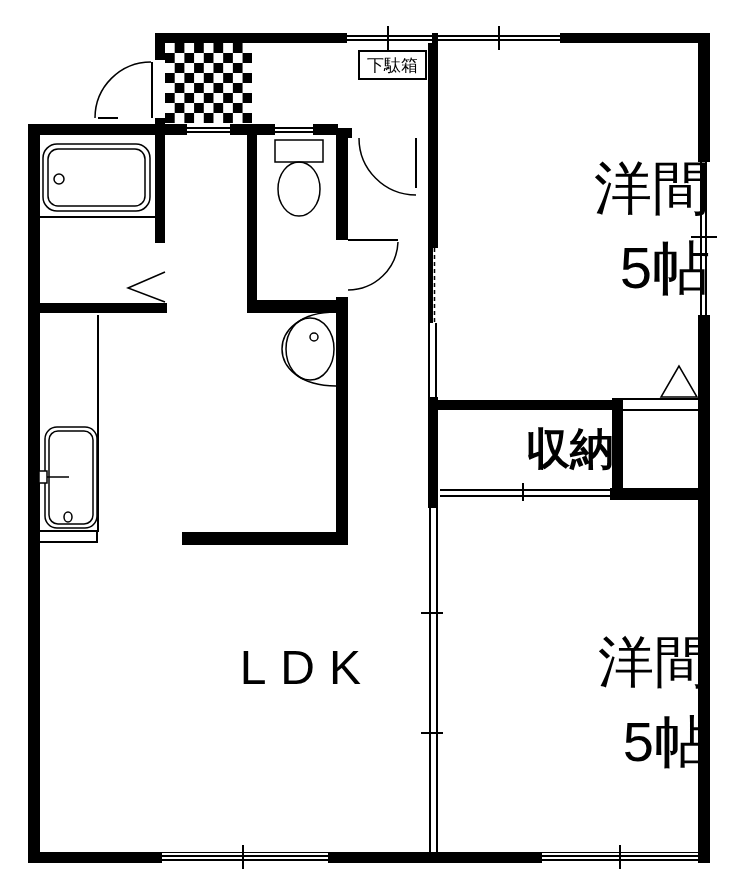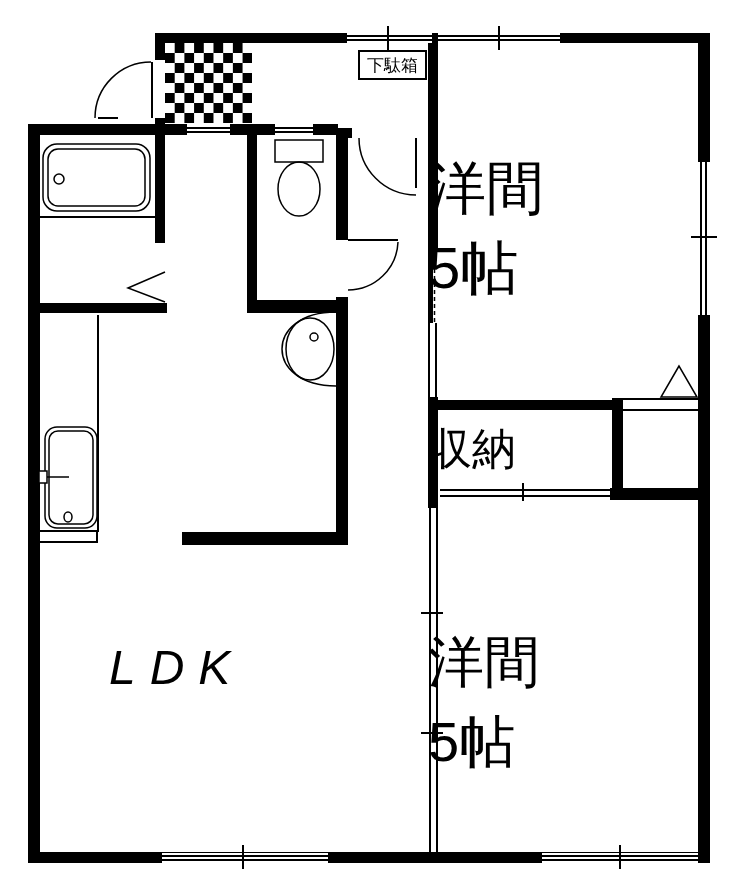--- a/index.html
+++ b/index.html
@@ -1,21 +1,21 @@
 <!DOCTYPE html>
 <html><head>
 <meta charset="utf-8">
 <style>
   html,body{margin:0;padding:0;background:#ffffff;}
   body{width:736px;height:889px;font-family:"Liberation Sans",sans-serif;}
   #plan{position:relative;width:736px;height:889px;background:#fff;overflow:hidden;}
   .w{position:absolute;background:#000;}            
   .ov{position:absolute;background:#fff;}           
   .ln{position:absolute;background:#000;}           
-  .room-label{position:absolute;text-align:left;color:#000;white-space:nowrap;}
+  .room-label{position:absolute;text-align:right;color:#000;white-space:nowrap;}
   .room-label span{display:block;}
   #genkan-tile{position:absolute;left:165px;top:43px;width:87px;height:80px;
     background-image:conic-gradient(#000 25%,#fff 0 50%,#000 0 75%,#fff 0);
     background-size:19.4px 20px;}
   #getabako-box{position:absolute;left:358px;top:50px;width:69px;height:30px;
     border:2px solid #000;box-sizing:border-box;display:flex;align-items:center;
     justify-content:center;font-size:17px;color:#000;background:#fff;}
   svg#fixtures{position:absolute;left:0;top:0;pointer-events:none;}
 </style>
 </head>
@@ -144,26 +144,26 @@
 
   <div id="getabako-box">
     <span>下駄箱</span>
   </div>
 
   <div class="room-label" style="left:428px;top:148px;width:282px;font-size:58px;line-height:80px;">
     <span>洋間</span>
     <span>5帖</span>
   </div>
 
-  <div class="room-label" style="left:428px;top:426px;width:186px;font-size:44px;line-height:46px;">
+  <div class="room-label" style="left:428px;top:426px;width:186px;font-size:44px;line-height:46px;font-weight:bold;">
     <span>収納</span>
   </div>
 
   <div class="room-label" style="left:428px;top:622px;width:282px;font-size:56px;line-height:80px;">
     <span>洋間</span>
     <span>5帖</span>
   </div>
 
-  <div class="room-label" style="left:95px;top:630px;width:280px;line-height:76px;font-style:italic;">
+  <div class="room-label" style="left:95px;top:630px;width:280px;line-height:76px;">
     <span style="font-size:48px;letter-spacing:14px;padding-left:14px;">LDK</span>
   </div>
 
 </div>
 
 </body></html>

